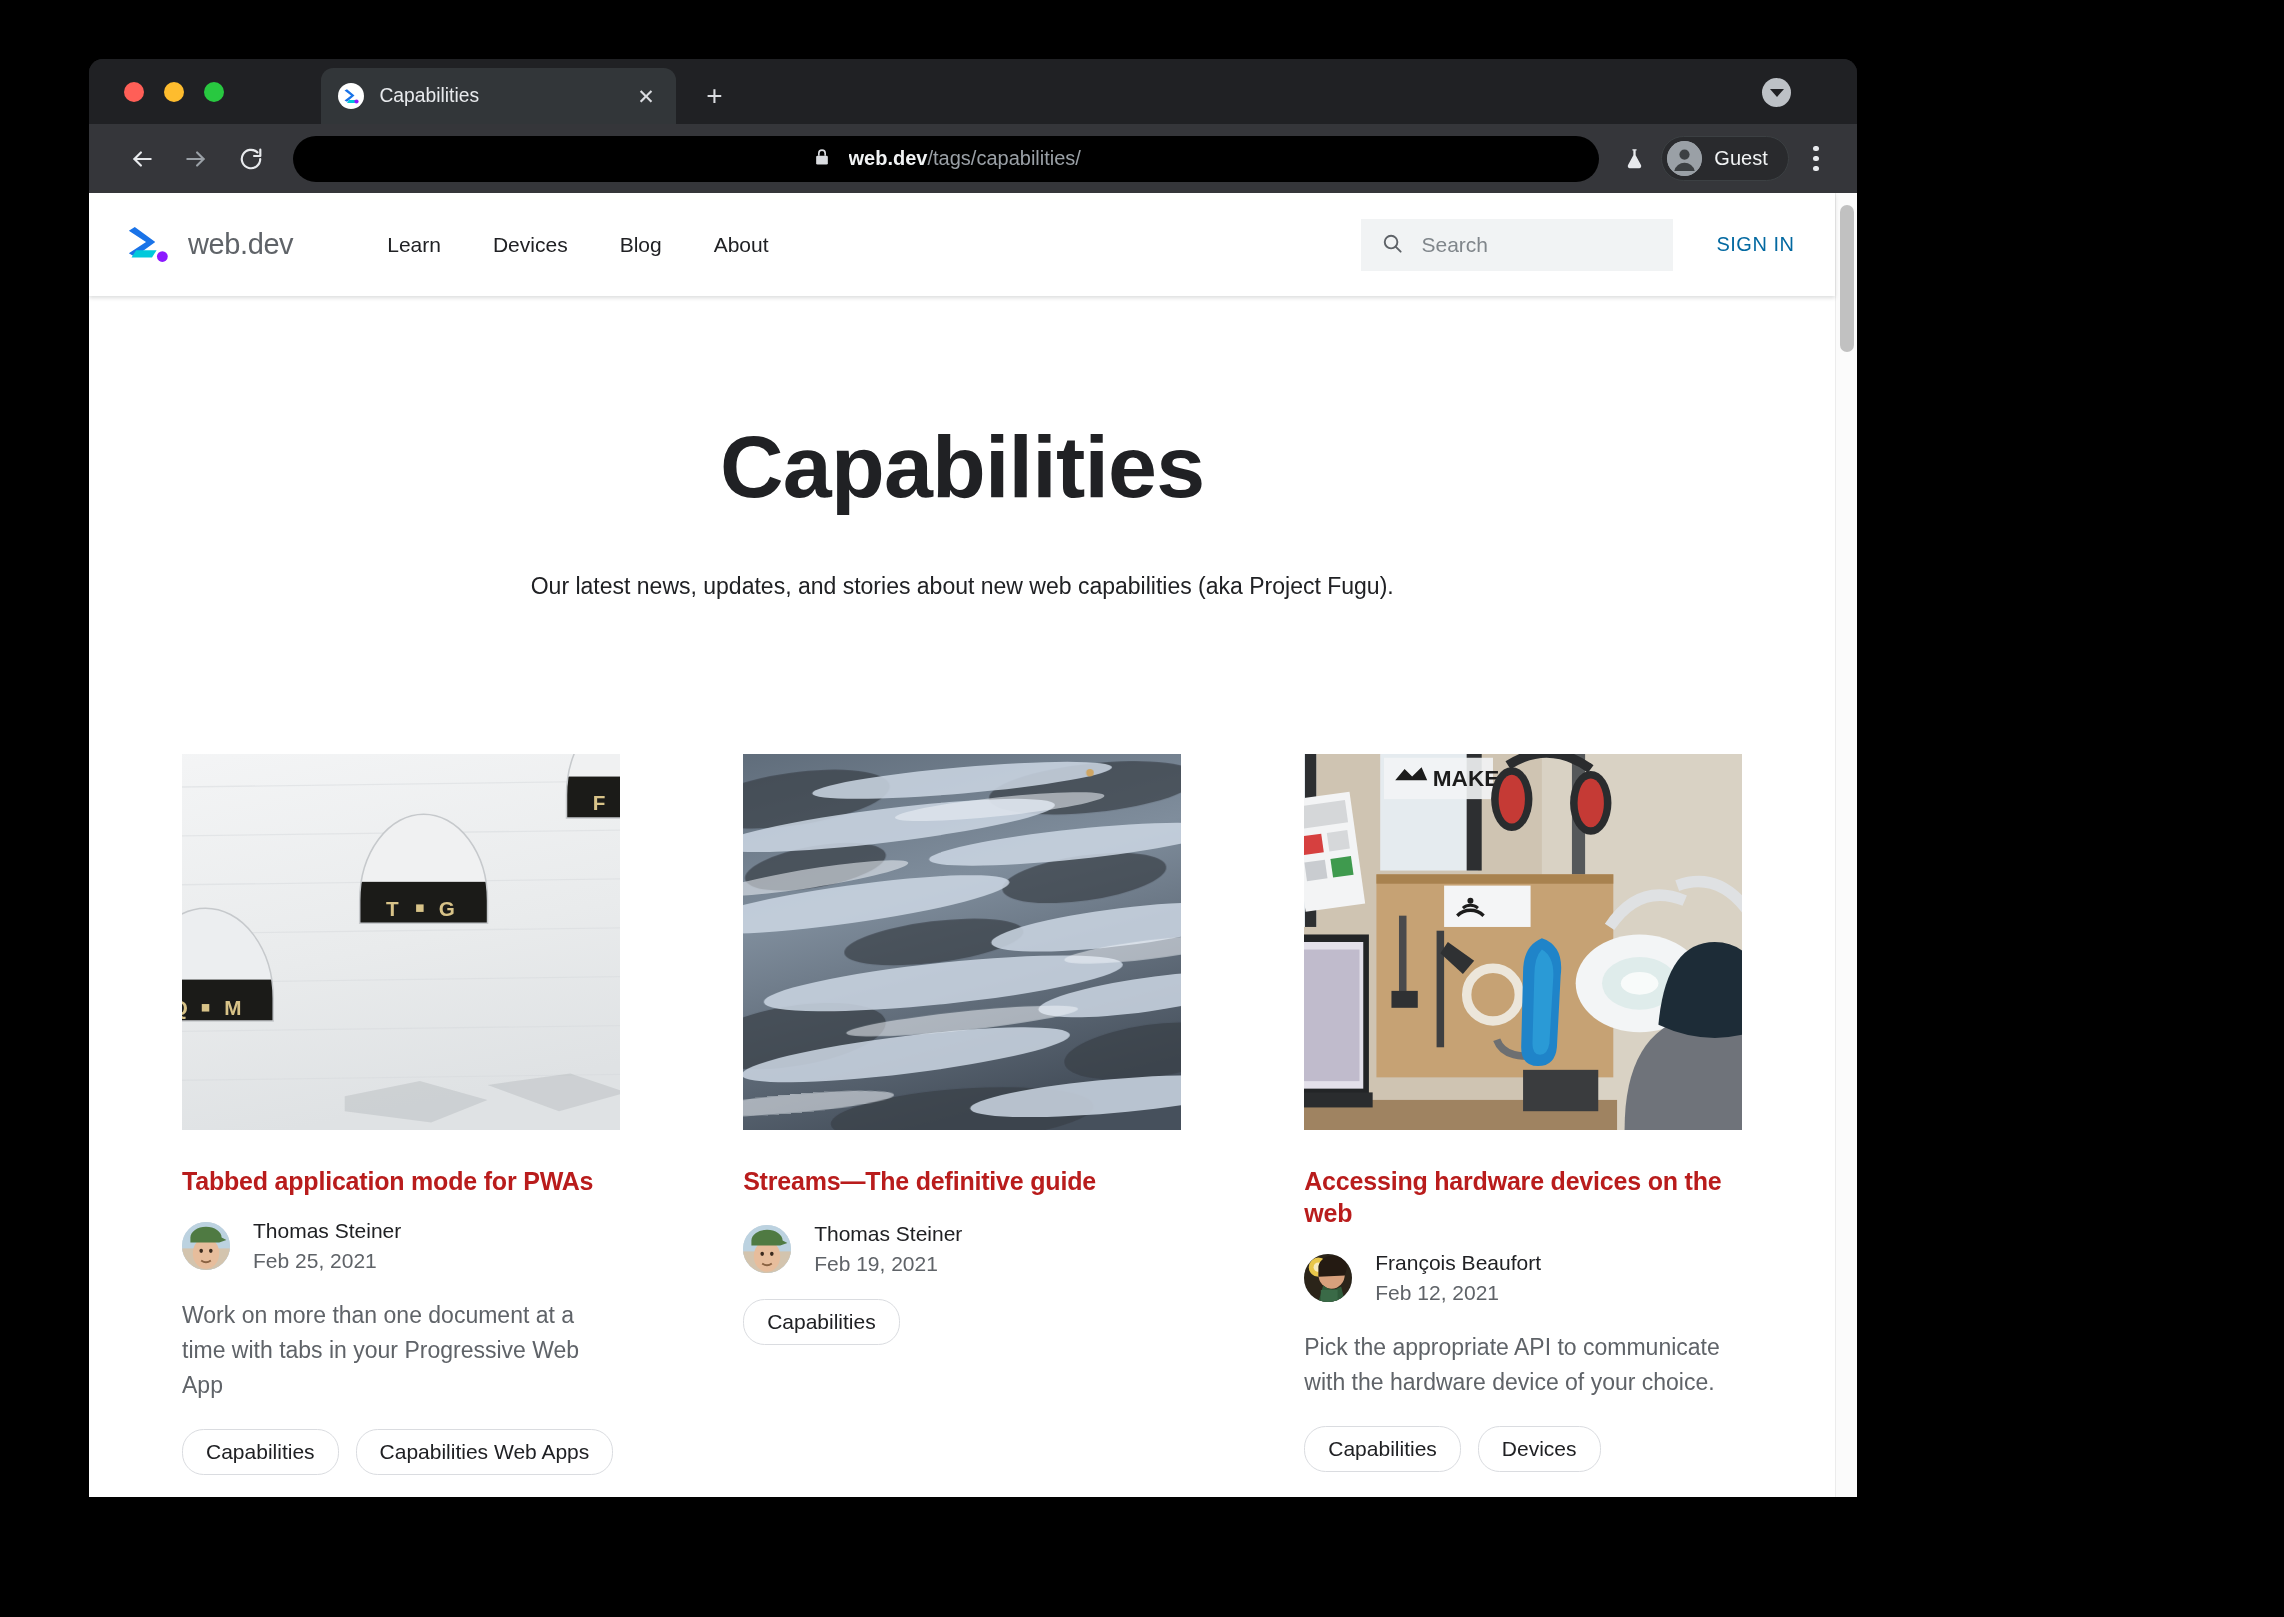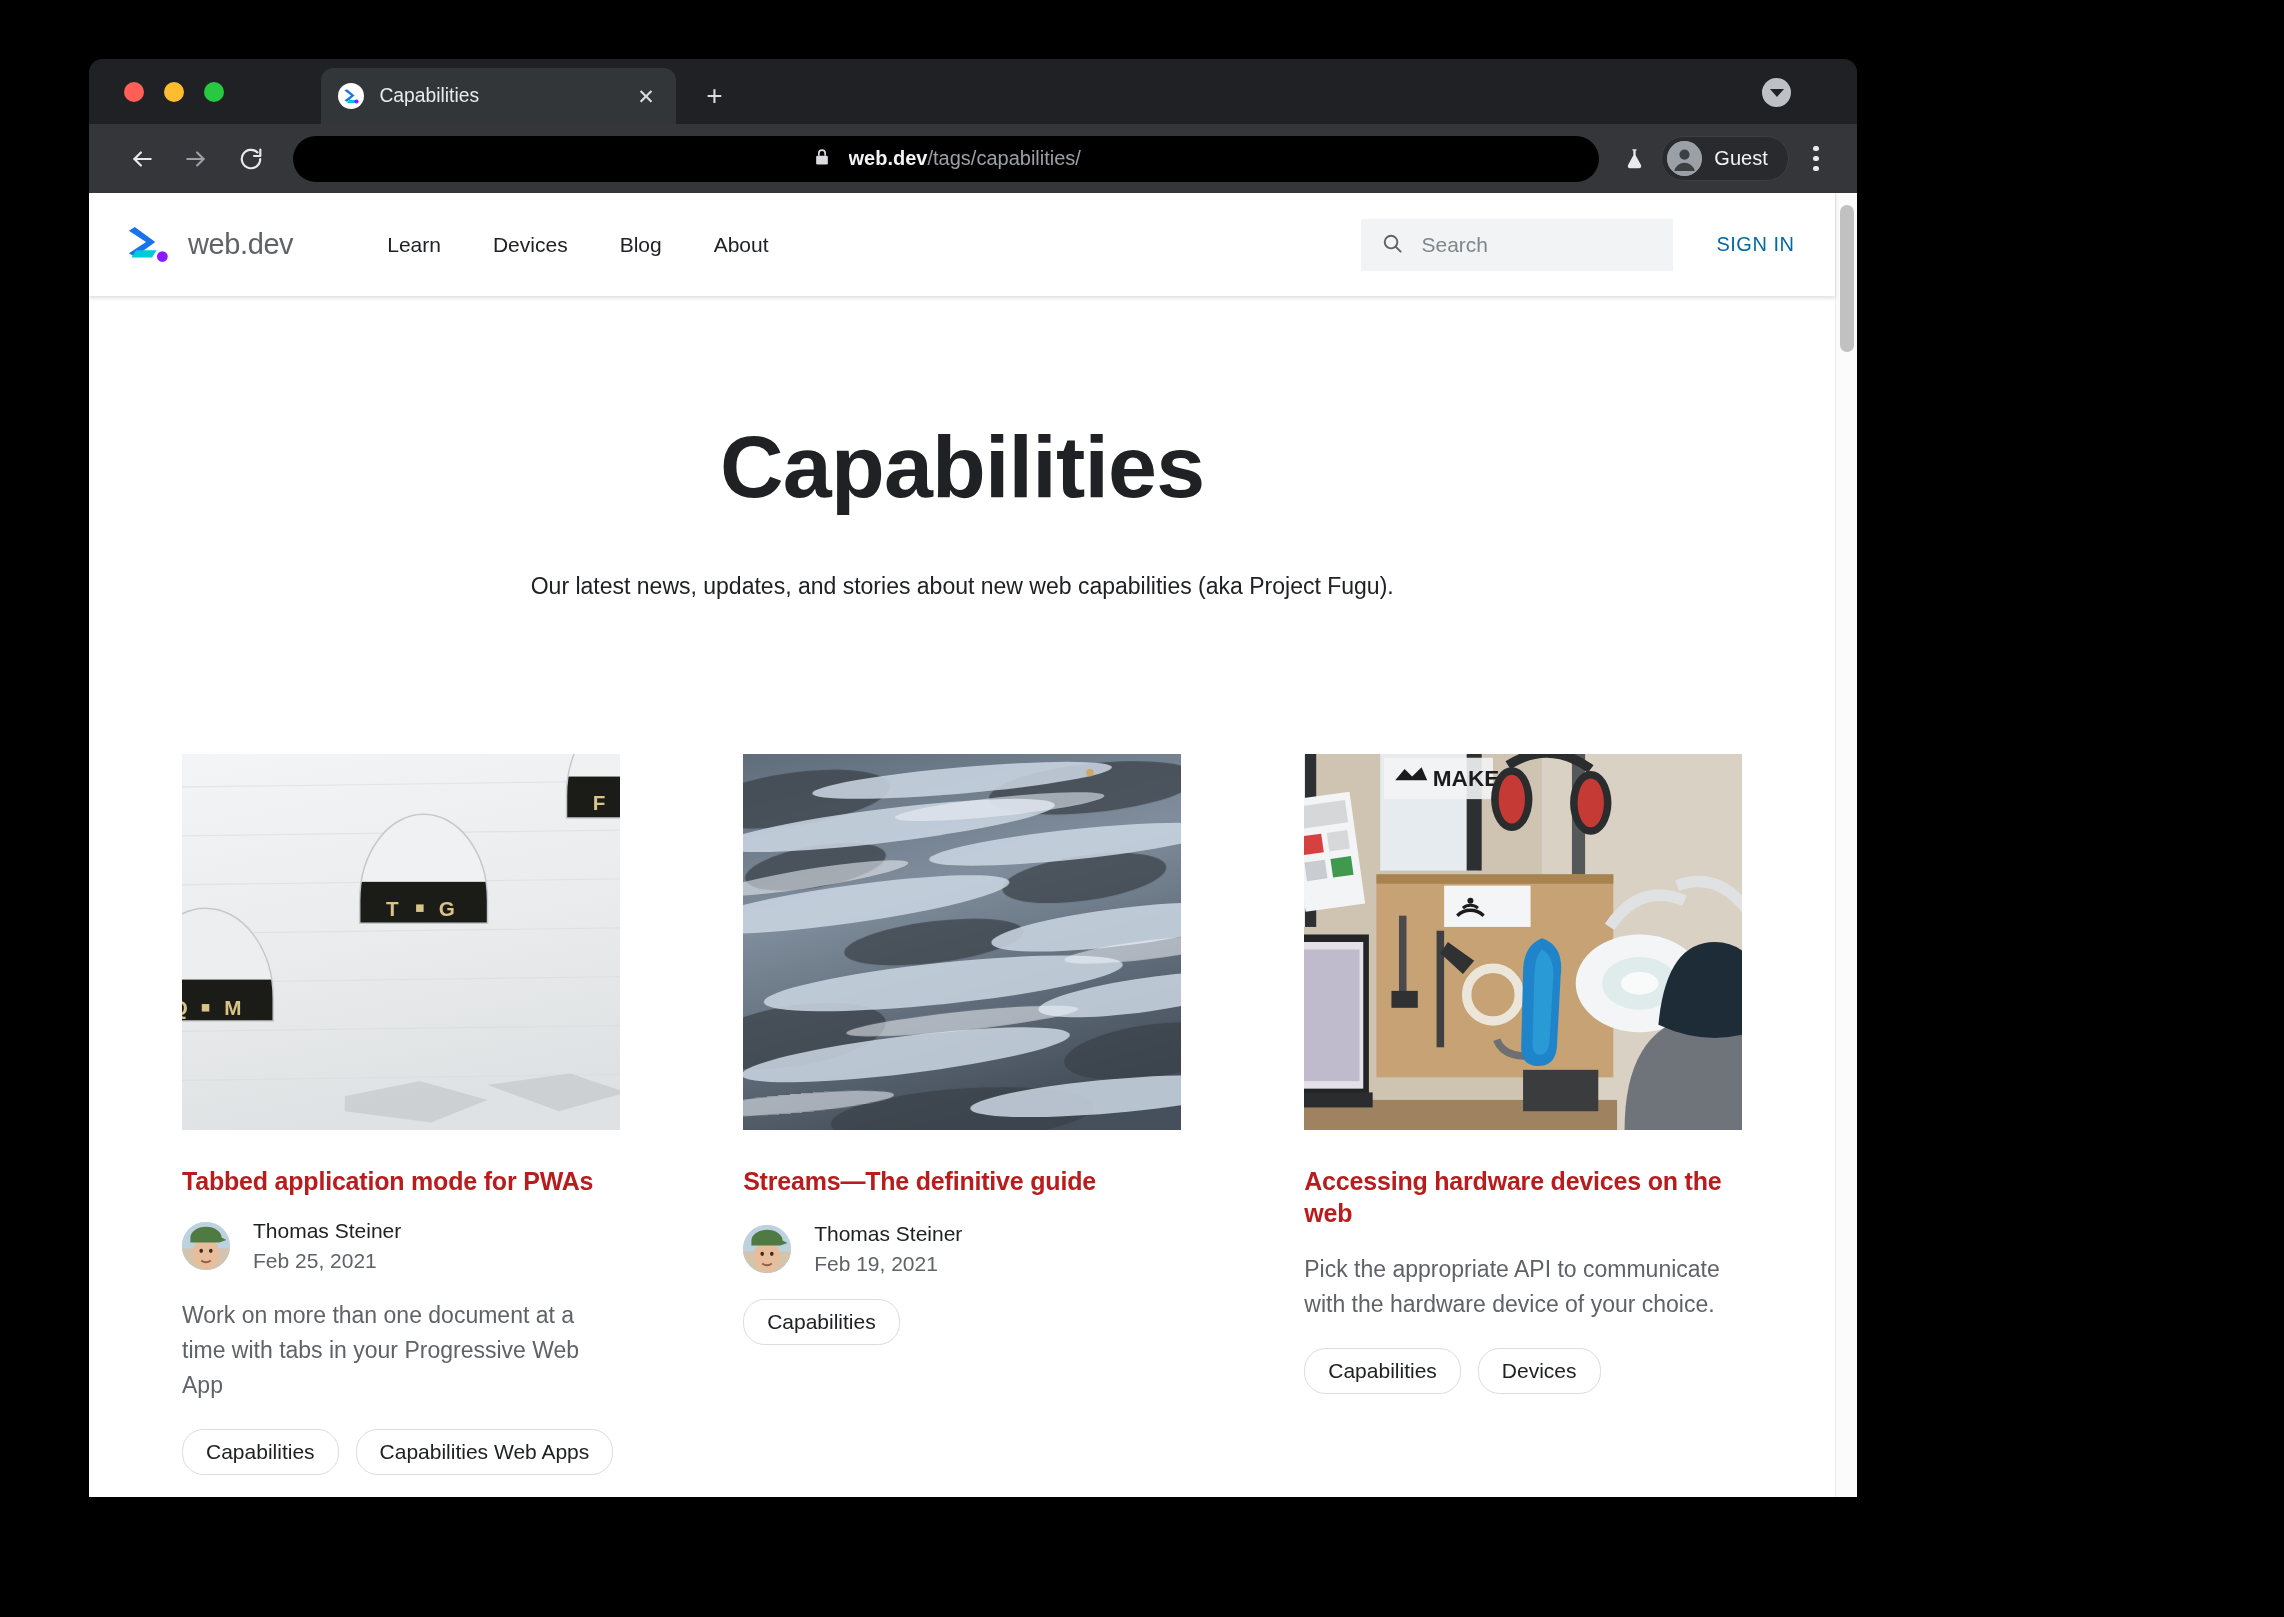--- a/index.html
+++ b/index.html
@@ -641,20 +641,37 @@
 
               <path d="M204 200 q0 -58 44 -62 q44 4 44 62z" fill="#6f737a"></path>
               <path d="M222 144 q4 -44 30 -44 q26 0 30 44 q-30 14 -60 0z" fill="#1d2c37"></path>
 
               <rect x="0" y="184" width="200" height="16" fill="#9f8361"></rect>
               <rect x="0" y="180" width="70" height="8" fill="#2a2c2e"></rect>
               <rect x="150" y="168" width="40" height="22" fill="#3a3c3e"></rect>
             </svg>
           </div>
           <h2 class="card-title">Accessing hardware devices on the web</h2>
+          <div class="card-byline">
+            <span class="card-avatar">
+              <svg viewBox="0 0 40 40" aria-hidden="true">
+                <rect width="40" height="40" fill="#2b2419"></rect>
+                <circle cx="12" cy="11" r="8" fill="#e8c64a"></circle>
+                <circle cx="12" cy="11" r="4" fill="#f6eac0"></circle>
+                <ellipse cx="23" cy="17" rx="11" ry="12" fill="#d7a07c"></ellipse>
+                <path d="M12 12 a12 10 0 0 1 24 -1 l-2 7 -22 1z" fill="#241a12"></path>
+                <path d="M16 26 q7 6 15 1 l3 13 -22 0z" fill="#2f5a3a"></path>
+                <rect x="14" y="30" width="14" height="10" fill="#3a6a47"></rect>
+              </svg>
+            </span>
+            <span class="byline-text">
+              <span class="card-author">François Beaufort</span>
+              <span class="card-date">Feb 12, 2021</span>
+            </span>
+          </div>
           <p class="card-desc">Pick the appropriate API to communicate with the hardware device of your choice.</p>
           <div class="card-tags">
             <span class="card-tag">Capabilities</span>
             <span class="card-tag">Devices</span>
           </div>
         </article>
 
       </div>
     </div>
 

